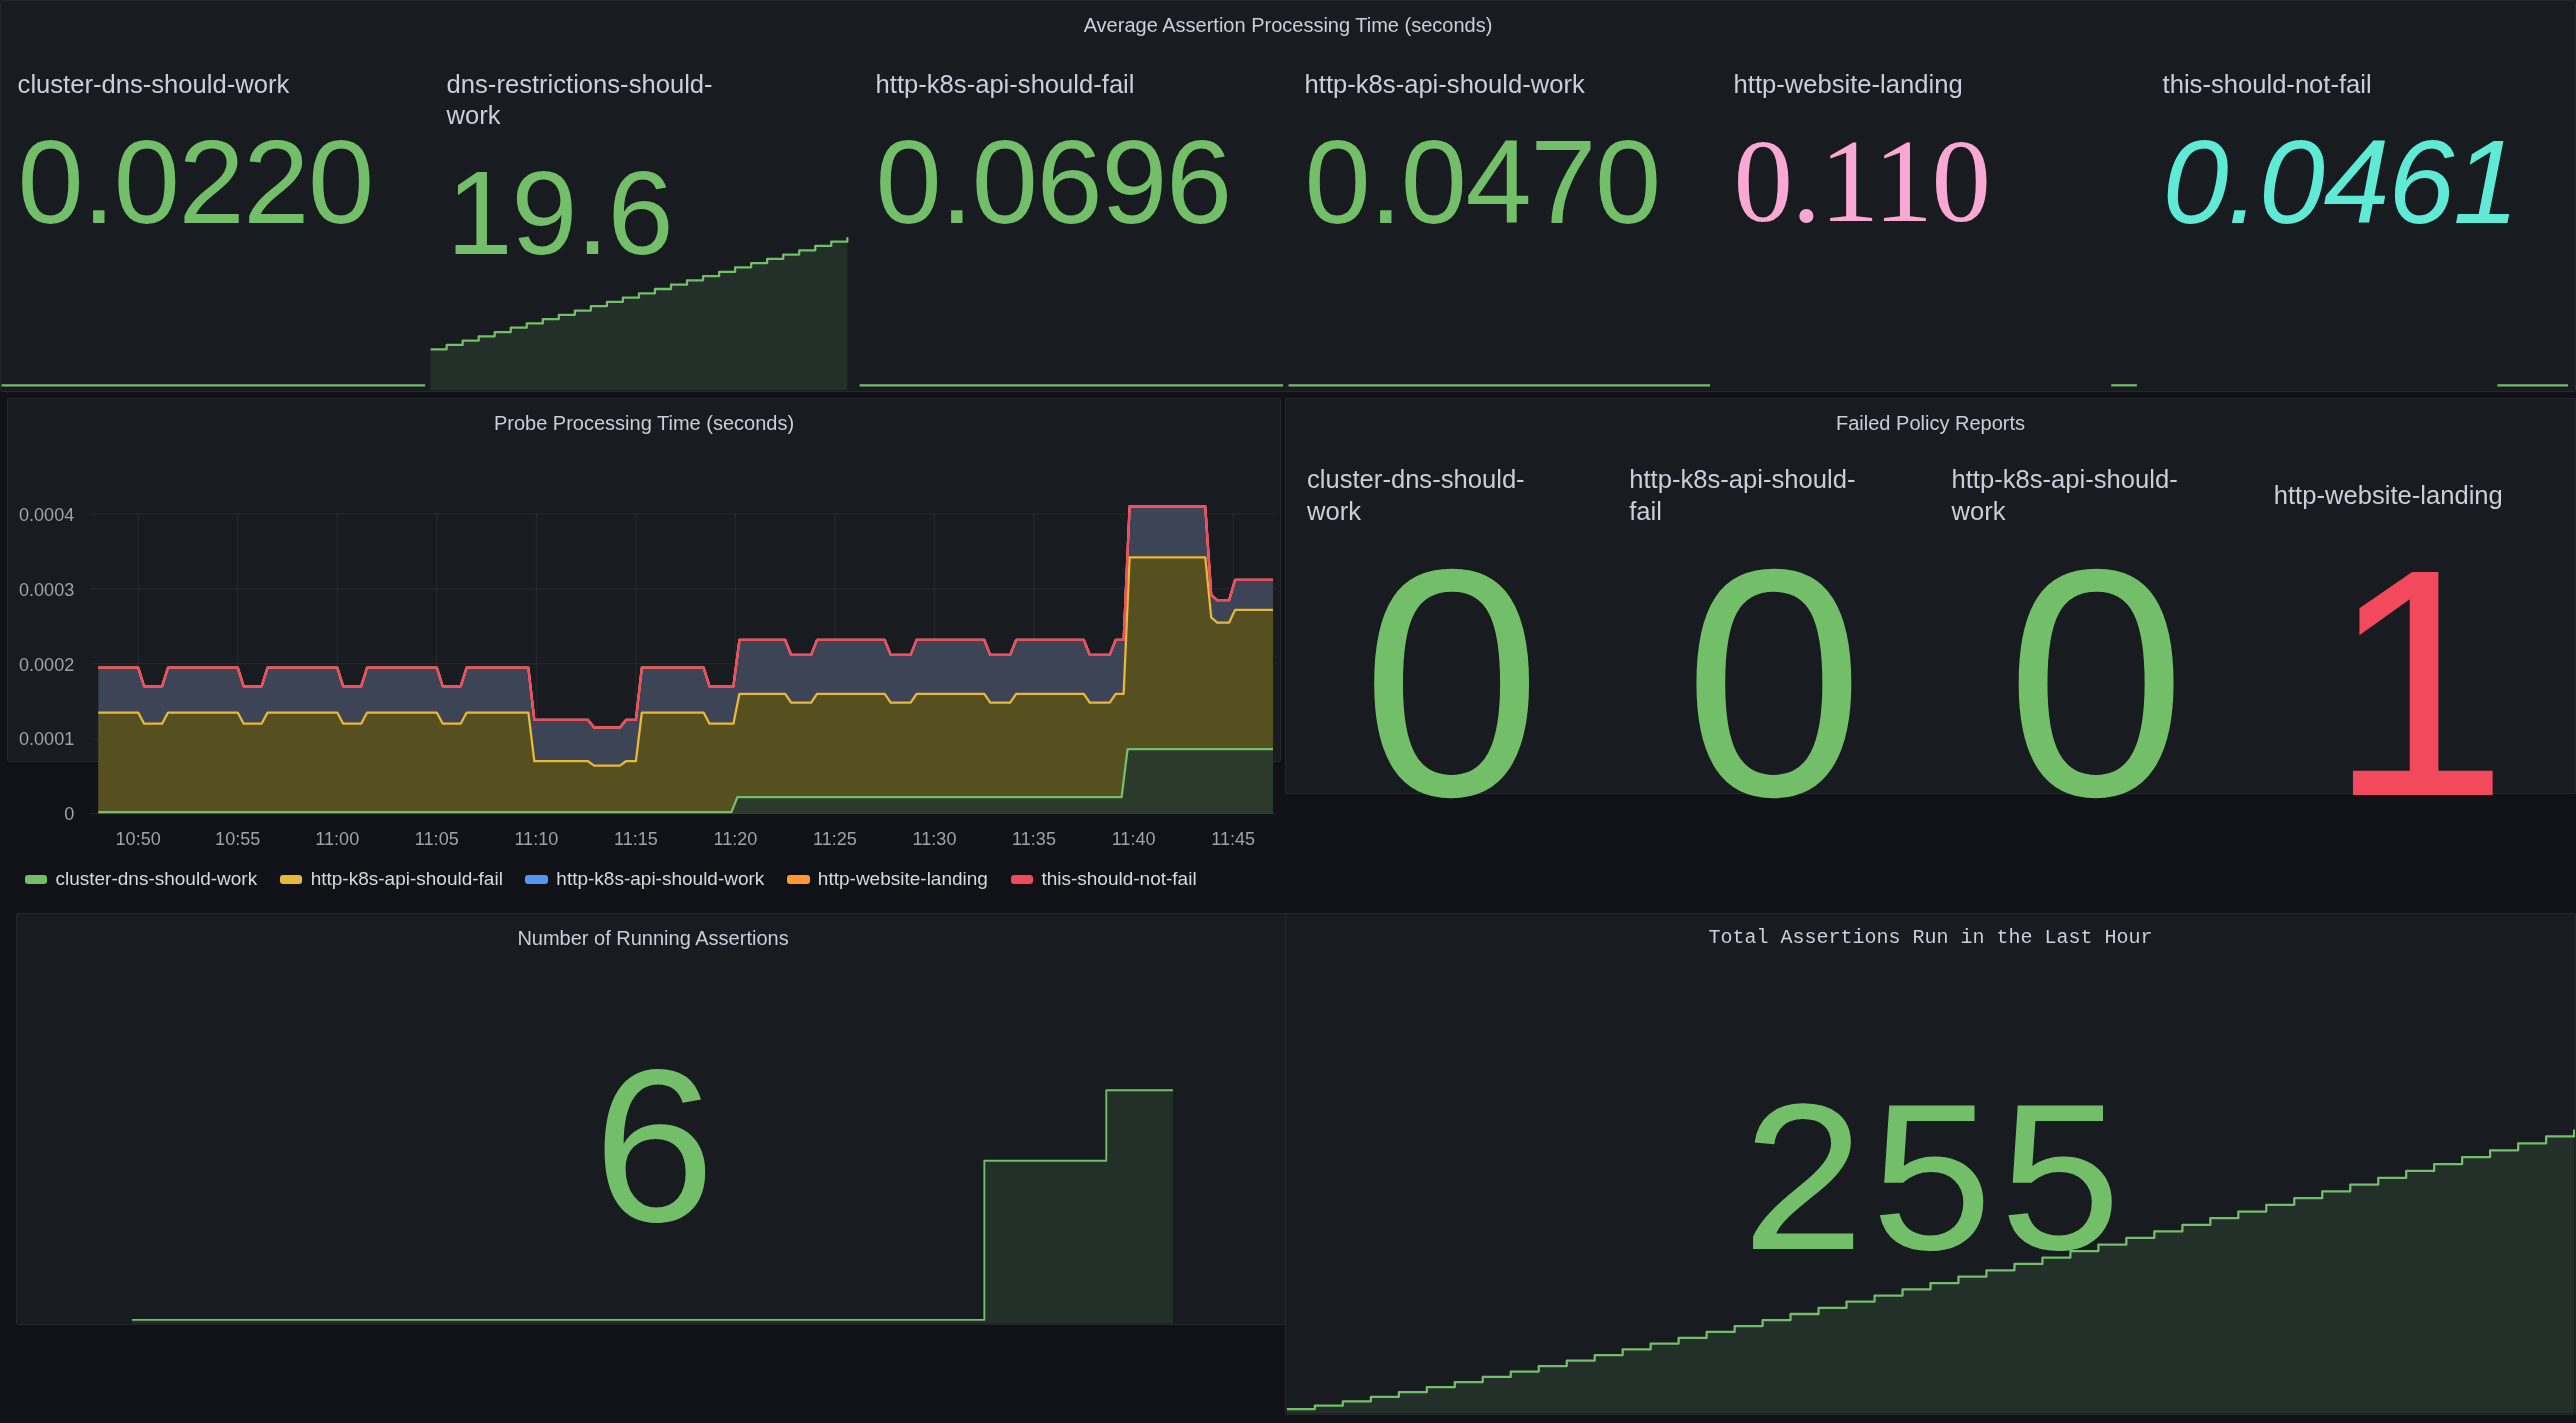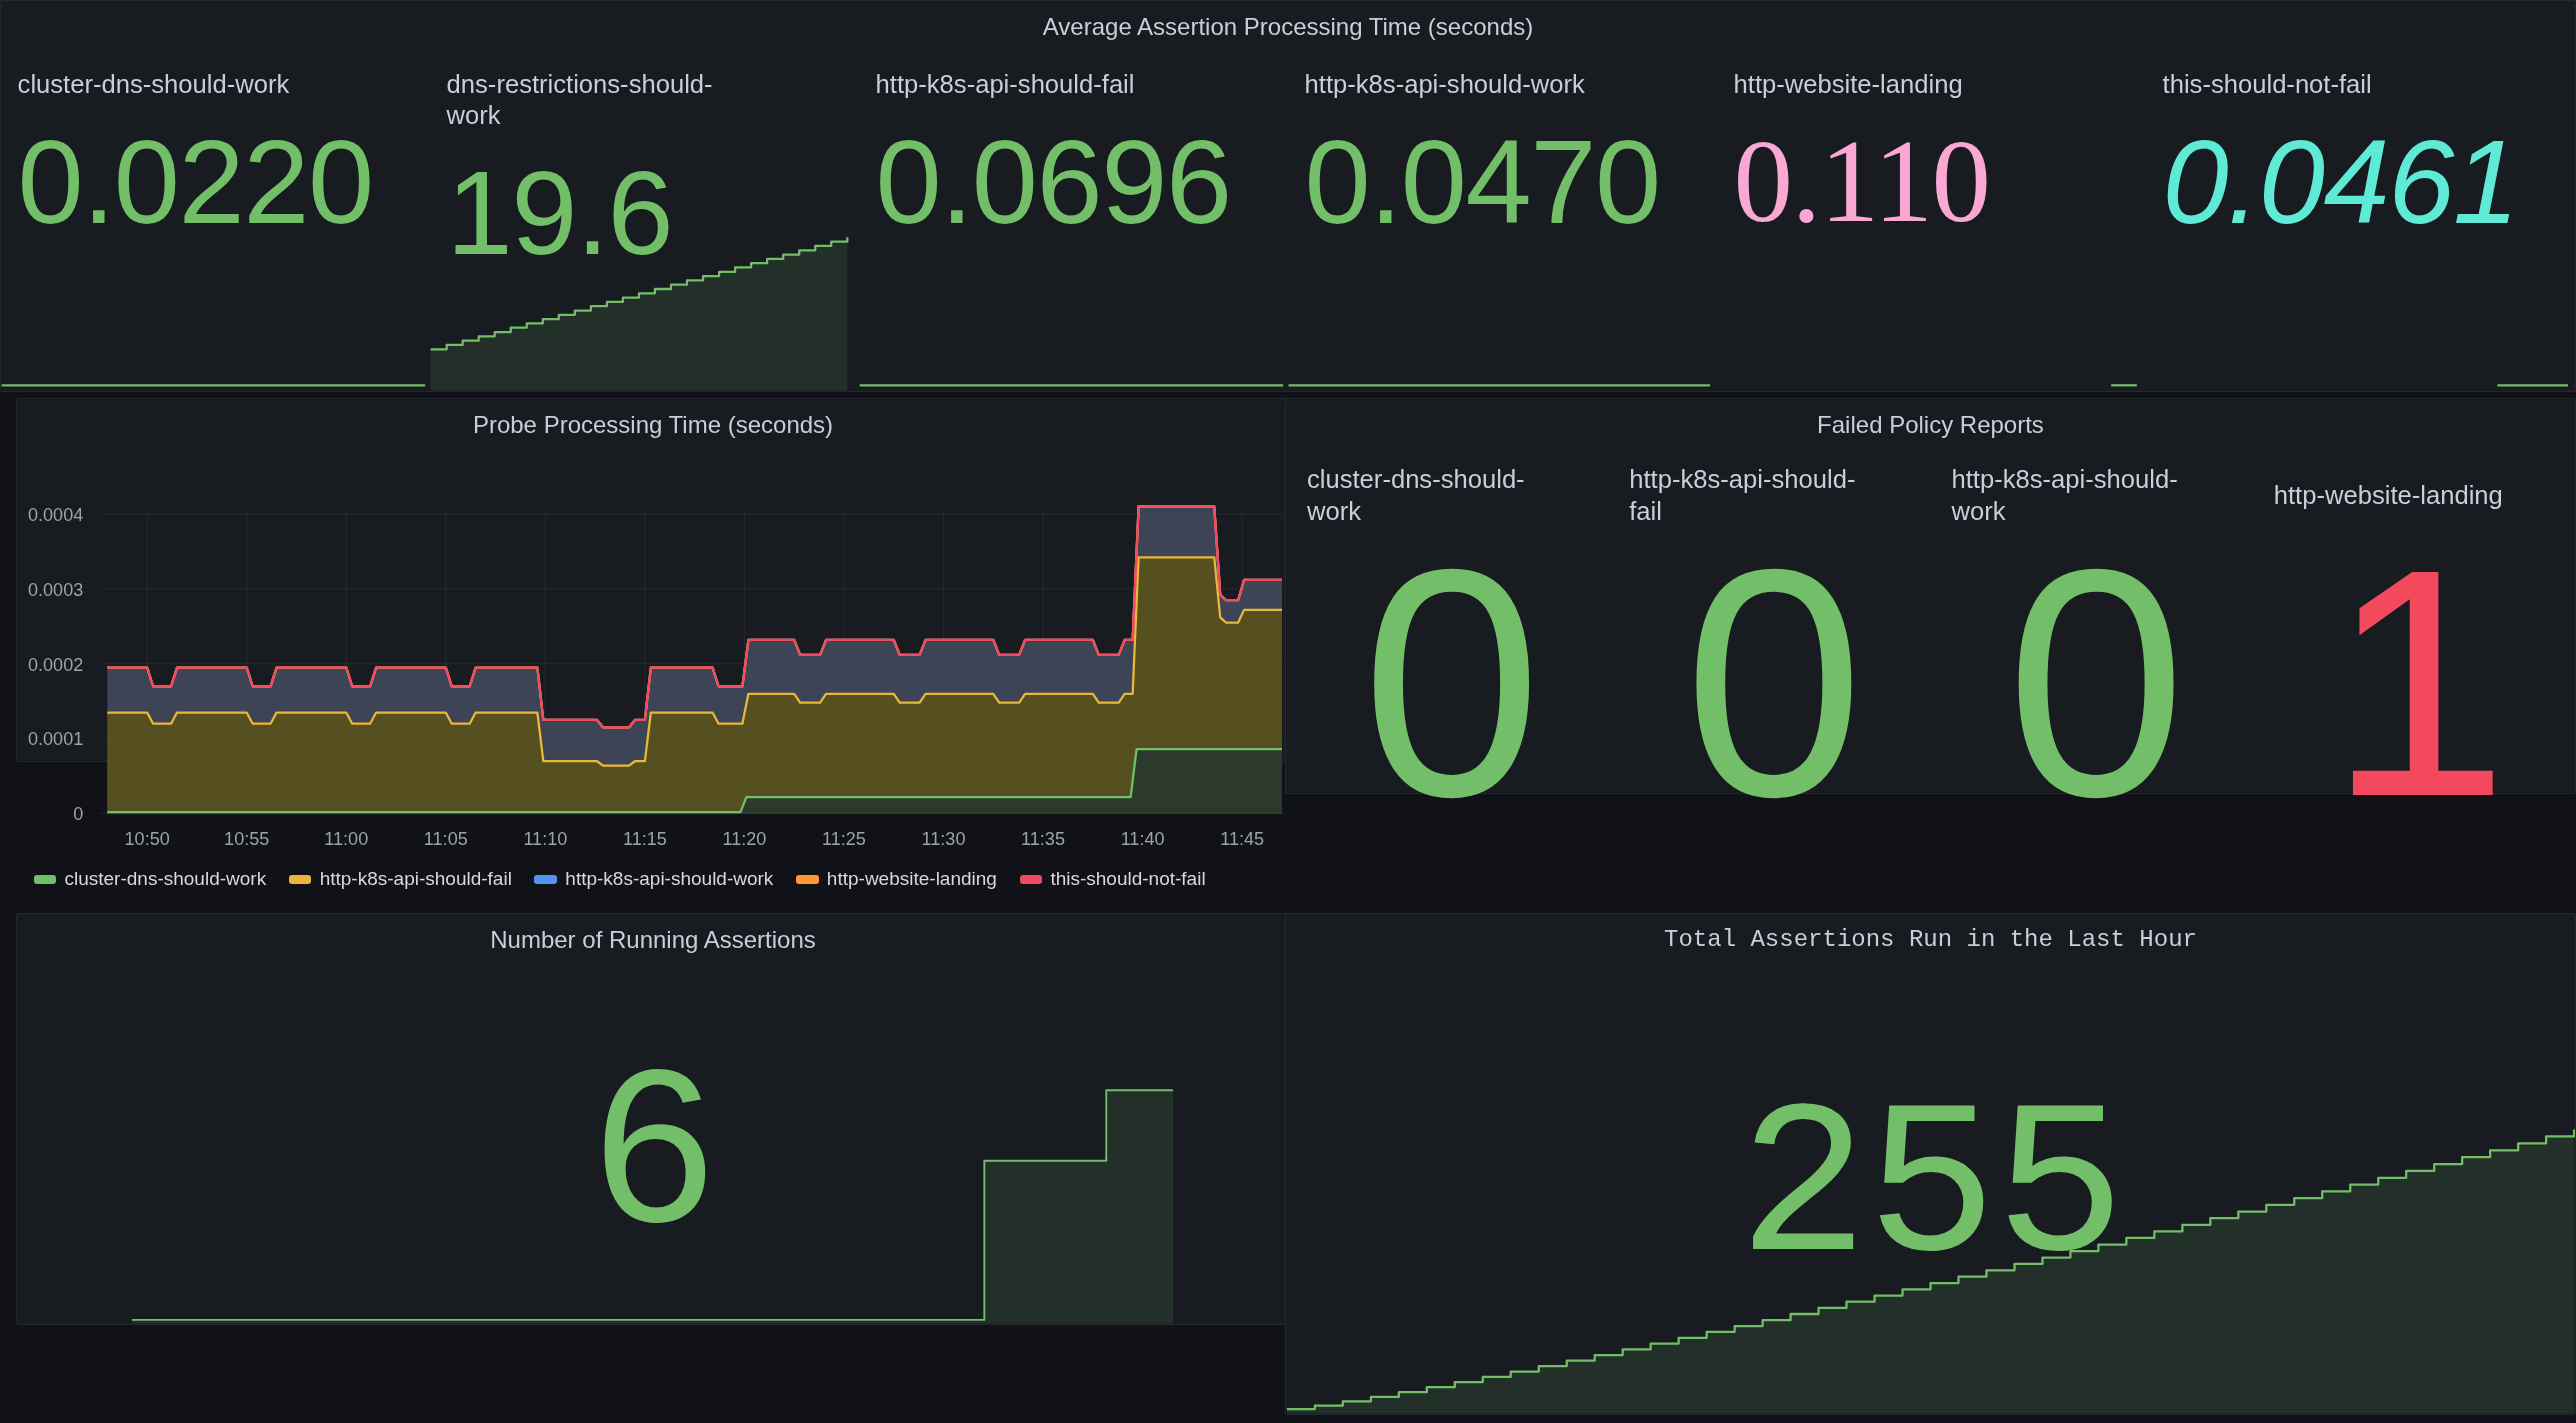--- a/index.html
+++ b/index.html
@@ -1,20 +1,20 @@
 <!DOCTYPE html>
 <html style="font-size:12px"><head>
 <meta charset="utf-8">
 <style>
   html,body{margin:0;padding:0;background:#111217;font-family:"Liberation Sans",sans-serif;color:#CCCCDC;}
   .dash{position:relative;width:2576px;height:1424px;background:#111217;overflow:hidden;}
   .panel{position:absolute;background:#181B1F;border:0.8px solid rgba(204,204,220,0.07);border-radius:2.3px;box-sizing:border-box;}
-  .ptitle{margin:0;padding:12px 6px 0;text-align:center;font-size:24px;font-weight:500;line-height:1.2;color:#CCCCDC;cursor:pointer;white-space:nowrap;overflow:hidden;}
+  .ptitle{margin:0;padding:12px 6px 0;text-align:center;font-size:20px;font-weight:500;line-height:1.2;color:#CCCCDC;cursor:pointer;white-space:nowrap;overflow:hidden;}
   #panel-avg{left:0;top:0;width:2576px;height:392px;}
-  #panel-probe{left:16px;top:398px;width:1274px;height:364px;}
+  #panel-probe{left:7px;top:398px;width:1274px;height:364px;}
   #panel-failed{left:1285px;top:398px;width:1291px;height:396px;}
   #panel-running{left:16px;top:913px;width:1274px;height:412px;}
   #panel-total{left:1285px;top:913px;width:1291px;height:502px;font-family:Liberation Mono, monospace;}
 
   .stat-row{position:absolute;left:0;top:47px;right:0;bottom:0;display:flex;}
   .stat-cell{position:relative;flex:1 1 0;padding:21px 13.6px 0 16.6px;box-sizing:border-box;overflow:hidden;}
   .stat-label{font-size:25.6px;line-height:1.22;color:#CCCCDC;max-width:316px;}
   .stat-value{font-size:119px;font-weight:500;line-height:1.04;color:#73BF69;letter-spacing:-1.5px;margin-top:20px;position:relative;z-index:2;}
   .spark{position:absolute;left:0;top:0;width:100%;height:100%;z-index:1;pointer-events:none;}
 

